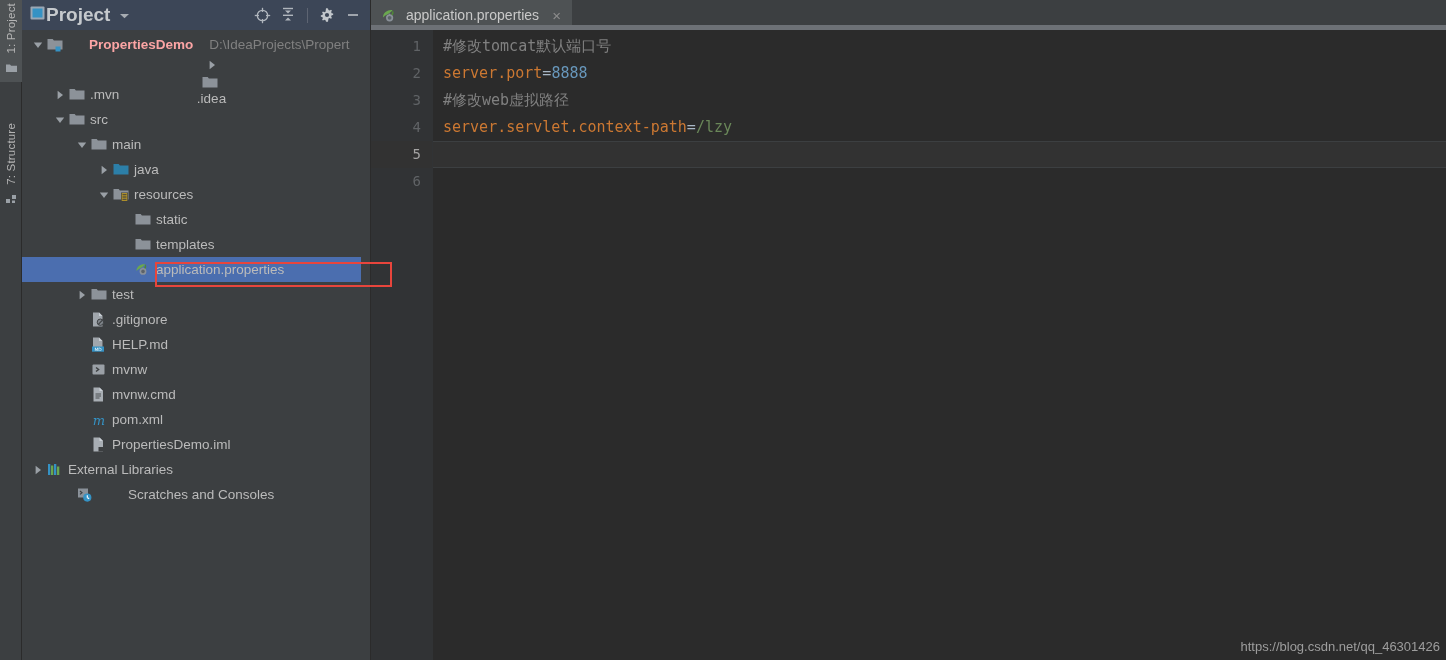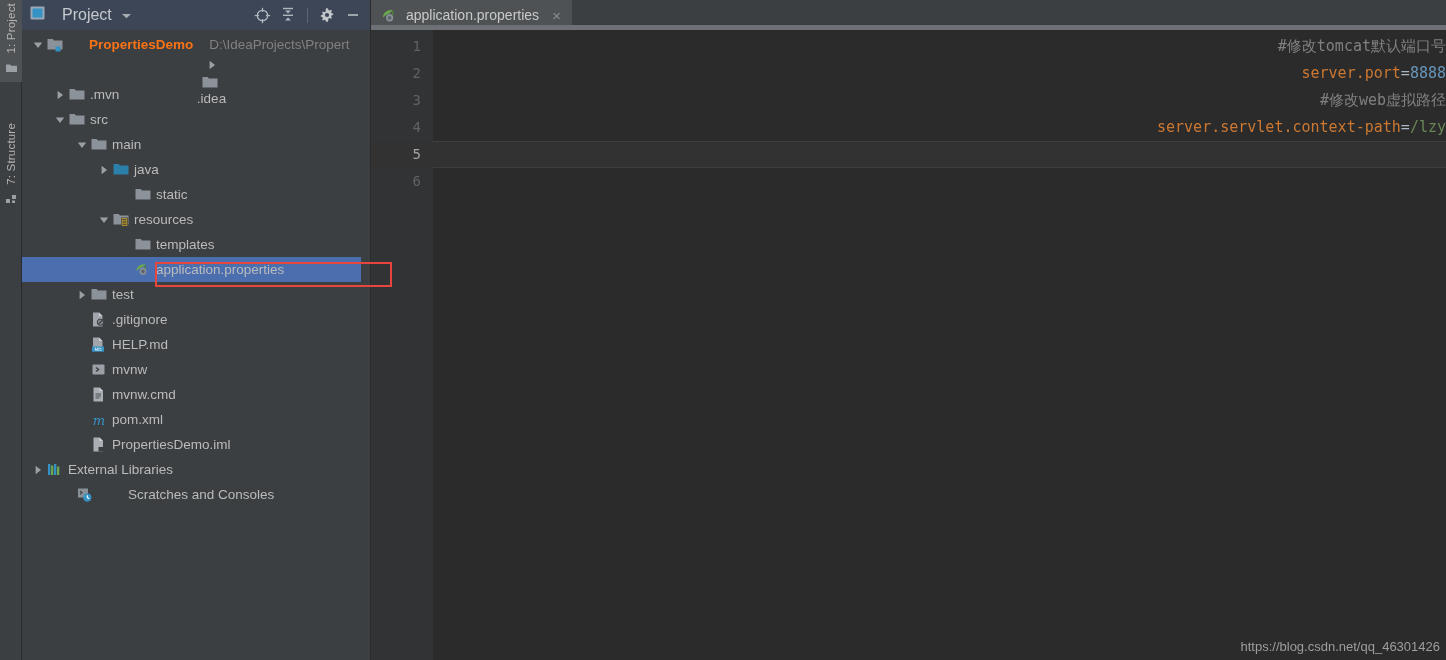--- a/index.html
+++ b/index.html
@@ -44,22 +44,23 @@
     position: relative;
   }
   #panel-header {
     height: 30px; flex: 0 0 30px;
     background: #3c4657;
     display: flex; align-items: center;
     padding: 0 6px 0 8px;
     position: relative;
   }
   #panel-header .title {
-    font-size: 16px; color: #c5c9cd;
-    margin-left: 17px;
+    font-size: 19px; color: #c5c9cd;
+    margin-left: 1px;
+    font-weight: bold;
   }
   .hdr-icons { margin-left: auto; display: flex; align-items: center; gap: 2px; }
   .hdr-ico { width: 24px; height: 24px; display: flex; align-items: center; justify-content: center; cursor: default; }
   .hdr-sep { width: 1px; height: 15px; background: #5d6472; margin: 0 5px; }
 
   
   #tree {
     flex: 1 1 auto;
     overflow: hidden;
     position: relative;
@@ -74,21 +75,21 @@
     white-space: nowrap;
     position: relative;
   }
   .row.selected { background: #4b6eaf; }
   .row .arrow {
     width: 16px; flex: 0 0 16px;
     display: flex; align-items: center; justify-content: center;
   }
   .row .ico { width: 18px; flex: 0 0 18px; display: flex; align-items: center; justify-content: center; margin-right: 4px; }
   .row .lbl { color: #bbbbbb; }
-  .row .lbl.bold { font-weight: bold; color: #f97316; padding-left: 21px; }
+  .row .lbl.bold { font-weight: bold; color: #fca5a5; padding-left: 21px; }
   .row .path { color: #808080; margin-left: 16px; font-size: 13.5px; }
 
   
   #tree-scroll-track {
     position: absolute; right: 0; top: 30px;
     width: 10px; height: 630px;
     background: #3c3f41;
   }
   #panel-divider {
     position: absolute; right: 0; top: 0; width: 1px; height: 660px;
@@ -162,21 +163,20 @@
     position: relative;
     background: #2b2b2b;
     font-family: "DejaVu Sans Mono", monospace;
     font-size: 15px;
   }
   .cline {
     height: 27px; line-height: 27px;
     padding-left: 10px;
     white-space: pre;
     position: relative;
-    text-align: right;
   }
   .cline.current {
     background: #323232;
     border-top: 1px solid #3c3f41;
     border-bottom: 1px solid #3c3f41;
   }
   .tok-comment { color: #808080; }
   .tok-key { color: #cc7832; }
   .tok-eq  { color: #a9b7c6; }
   .tok-num { color: #6897bb; }
@@ -340,47 +340,47 @@
               <path d="M2.6 0.8v8.4L8 5z" fill="#9aa0a6"></path>
             </svg>
           </span>
           <span class="ico">
             <svg width="16" height="15" viewBox="0 0 16 15">
               <path d="M0.5 2h5.2l1.2 1.4h8.6v9.1H0.5z" fill="#2c7fa8"></path>
             </svg>
           </span>
           <span class="lbl">java</span>
         </div>
-        <div class="row" style="padding-left: 96px;">
-          <span class="arrow"></span>
-          <span class="ico">
-            <svg width="16" height="15" viewBox="0 0 16 15">
-              <path d="M0.5 2h5.2l1.2 1.4h8.6v9.1H0.5z" fill="#8c9299"></path>
-            </svg>
-          </span>
-          <span class="lbl">static</span>
-        </div>
         <div class="row" style="padding-left: 74px;">
           <span class="arrow">
             <svg width="10" height="10" viewBox="0 0 10 10">
               <path d="M0.8 2.5h8.4L5 8z" fill="#9aa0a6"></path>
             </svg>
           </span>
           <span class="ico">
             <svg width="16" height="15" viewBox="0 0 16 15">
               <path d="M0.5 2h5.2l1.2 1.4h8.6v9.1H0.5z" fill="#8c9299"></path>
               <rect x="8" y="5.5" width="7" height="9" fill="#3c3f41"></rect>
               <rect x="8.7" y="6.2" width="5.6" height="7.6" fill="#c9a227"></rect>
               <line x1="9.4" y1="7.6" x2="13.6" y2="7.6" stroke="#3c3f41" stroke-width="0.9"></line>
               <line x1="9.4" y1="9.2" x2="13.6" y2="9.2" stroke="#3c3f41" stroke-width="0.9"></line>
               <line x1="9.4" y1="10.8" x2="13.6" y2="10.8" stroke="#3c3f41" stroke-width="0.9"></line>
               <line x1="9.4" y1="12.4" x2="13.6" y2="12.4" stroke="#3c3f41" stroke-width="0.9"></line>
             </svg>
           </span>
           <span class="lbl">resources</span>
+        </div>
+        <div class="row" style="padding-left: 96px;">
+          <span class="arrow"></span>
+          <span class="ico">
+            <svg width="16" height="15" viewBox="0 0 16 15">
+              <path d="M0.5 2h5.2l1.2 1.4h8.6v9.1H0.5z" fill="#8c9299"></path>
+            </svg>
+          </span>
+          <span class="lbl">static</span>
         </div>
         <div class="row" style="padding-left: 96px;">
           <span class="arrow"></span>
           <span class="ico">
             <svg width="16" height="15" viewBox="0 0 16 15">
               <path d="M0.5 2h5.2l1.2 1.4h8.6v9.1H0.5z" fill="#8c9299"></path>
             </svg>
           </span>
           <span class="lbl">templates</span>
         </div>

